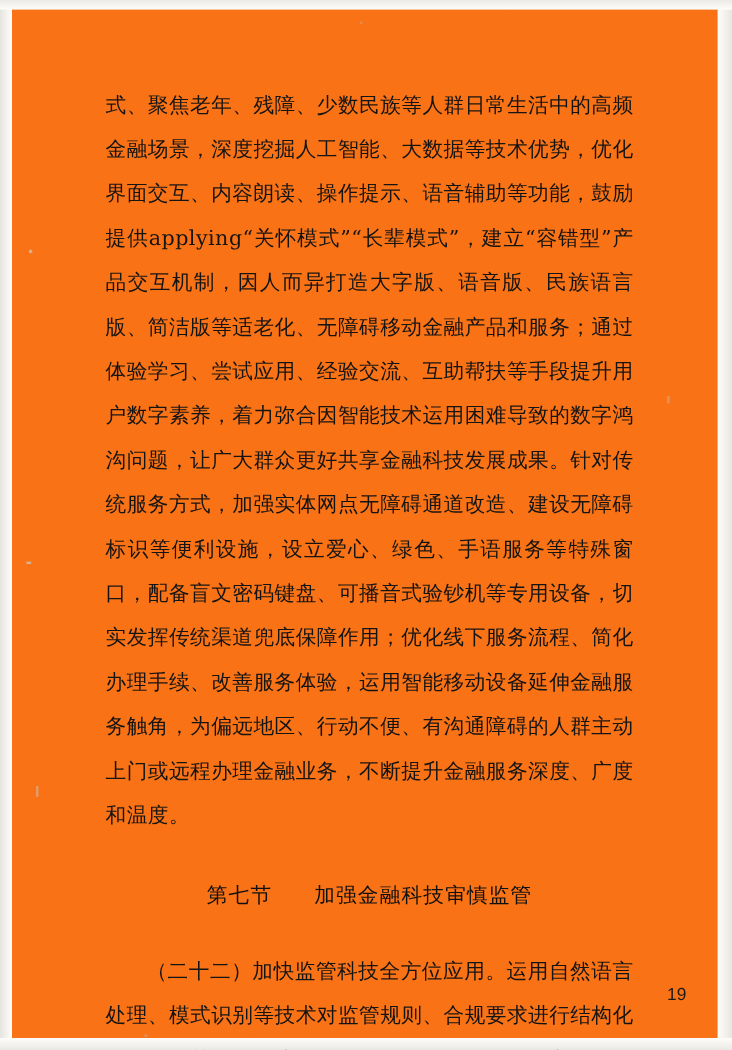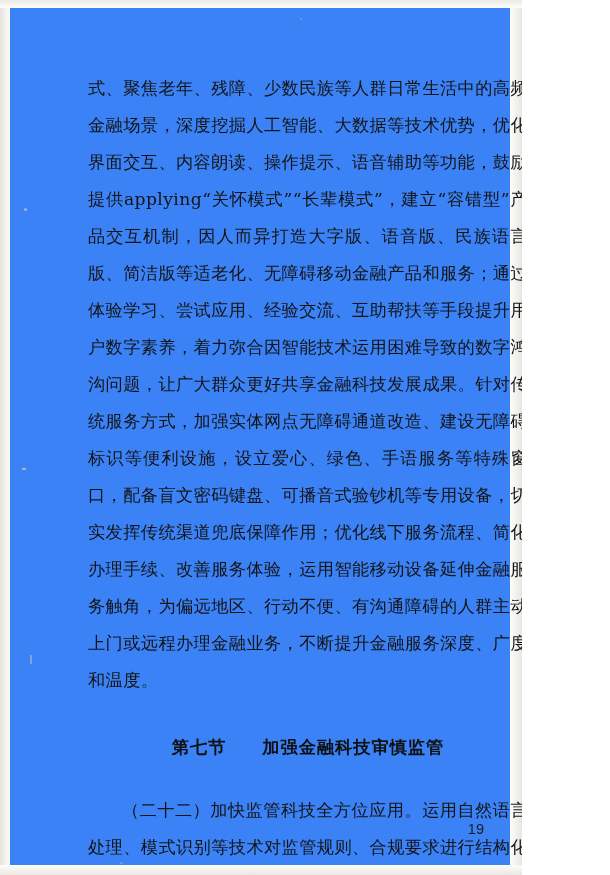--- a/index.html
+++ b/index.html
@@ -2,23 +2,23 @@
 <html><head>
 <meta charset="utf-8">
 <style>
   html, body {
     margin: 0;
     padding: 0;
     background: #ffffff;
   }
   .page {
     position: relative;
-    width: 522px;
+    width: 610px;
     height: 875px;
-    background: #3b82f6;
+    background: #f97316;
     overflow: hidden;
     font-family: "DejaVu Serif", serif;
   }
   
   .page-edge-left {
     position: absolute;
     left: 0; top: 0;
     width: 10px; height: 875px;
     background: linear-gradient(to right, #e6e4de, #fdfdfb);
   }
@@ -61,21 +61,21 @@
   .para.indent {
     text-indent: 34px;
   }
   .section-heading {
     font-size: 17.2px;
     line-height: 37px;
     color: #101010;
     text-align: center;
     margin: 30px 0 26px 0;
     letter-spacing: 1px;
-    font-weight: 700;
+    font-weight: 400;
   }
   .heading-gap {
     display: inline-block;
     width: 22px;
   }
   .page-number {
     position: absolute;
     right: 38px;
     bottom: 38px;
     font-size: 14.5px;

